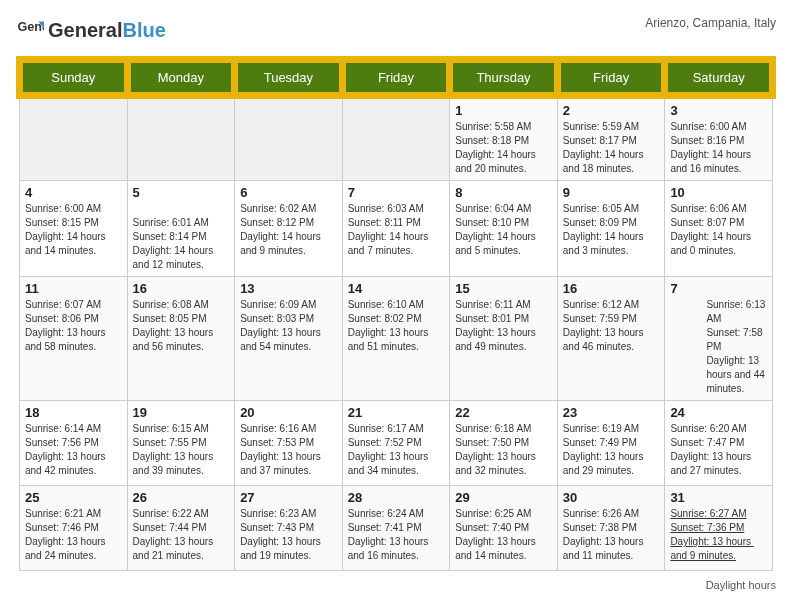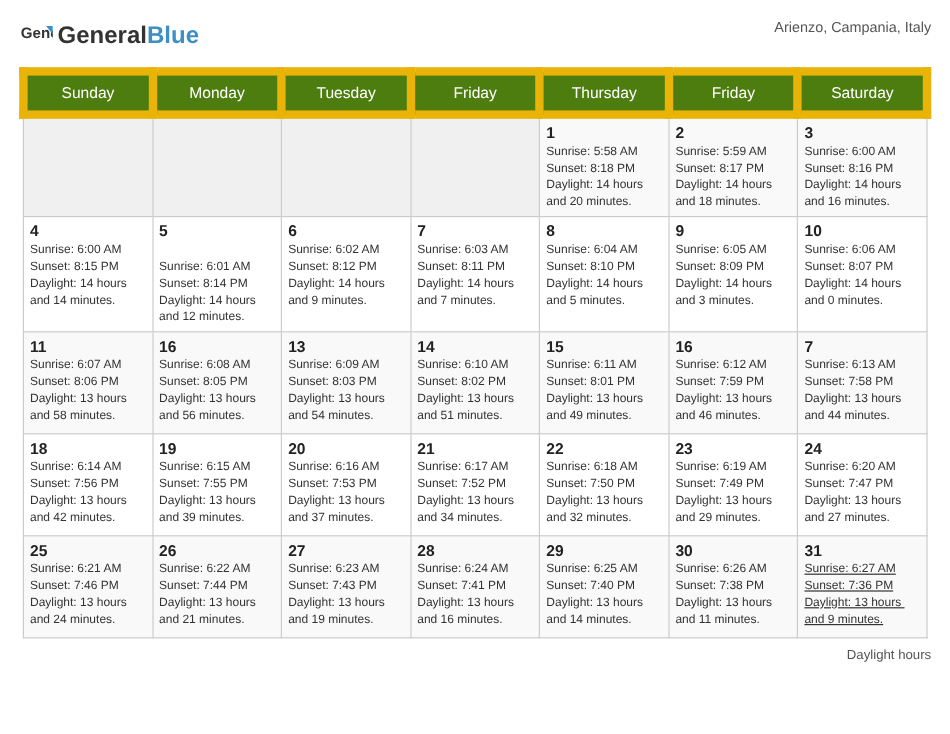--- a/index.html
+++ b/index.html
@@ -220,21 +220,21 @@
 Daylight: 13 hours and 49 minutes.</div>
         </td>
         <td>
           <div class="day-number">16</div>
           <div class="day-info" style="white-space: pre-wrap;">Sunrise: 6:12 AM
 Sunset: 7:59 PM
 Daylight: 13 hours and 46 minutes.</div>
         </td>
         <td>
           <div class="day-number">7</div>
-          <div class="day-info" style="white-space: pre-wrap;">Sunrise: 6:13 AM
+          <div class="day-info" style="white-space: pre-wrap; margin-left: 36px;">Sunrise: 6:13 AM
 Sunset: 7:58 PM
 Daylight: 13 hours and 44 minutes.</div>
         </td>
       </tr>
       <tr>
         <td>
           <div class="day-number">18</div>
           <div class="day-info" style="white-space: pre-wrap;">Sunrise: 6:14 AM
 Sunset: 7:56 PM
 Daylight: 13 hours and 42 minutes.</div>

